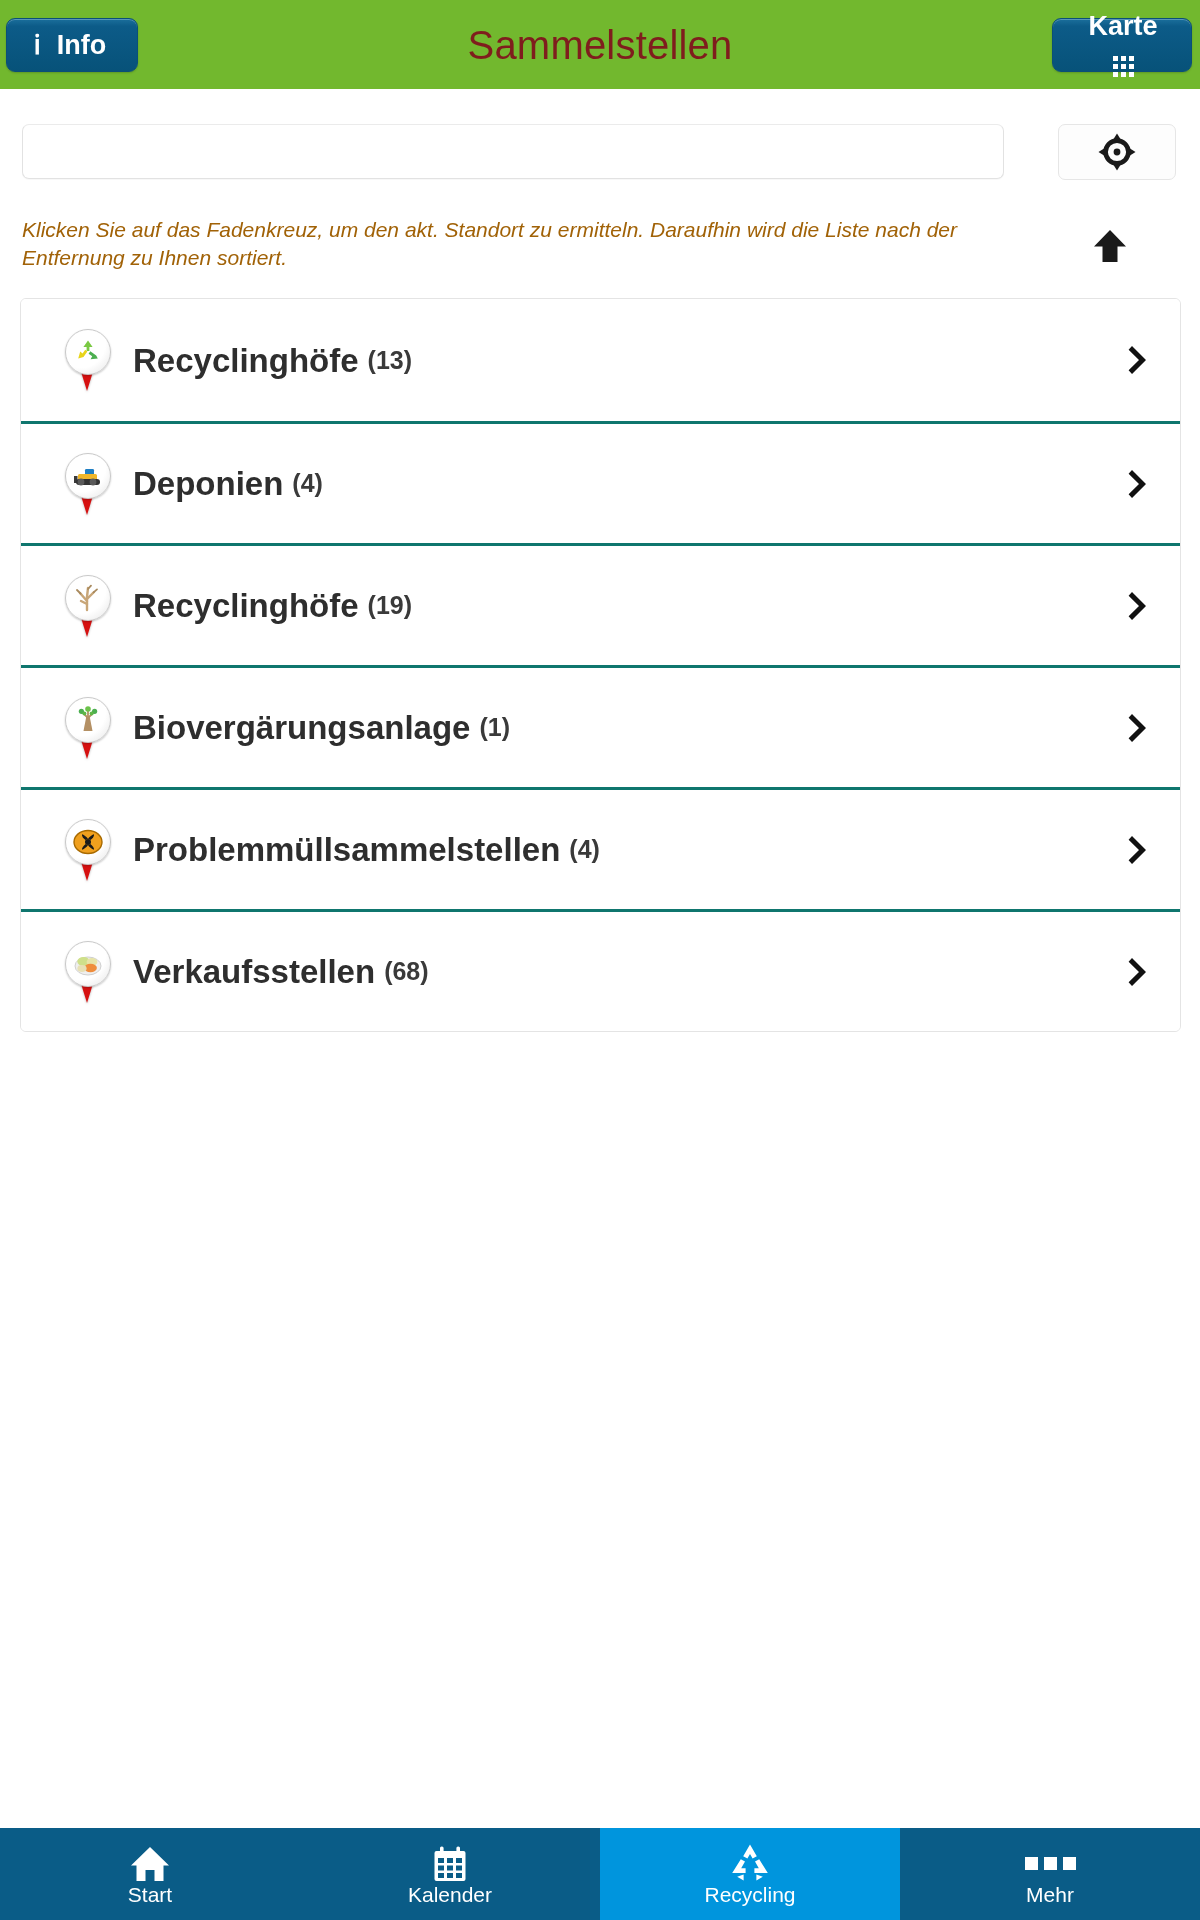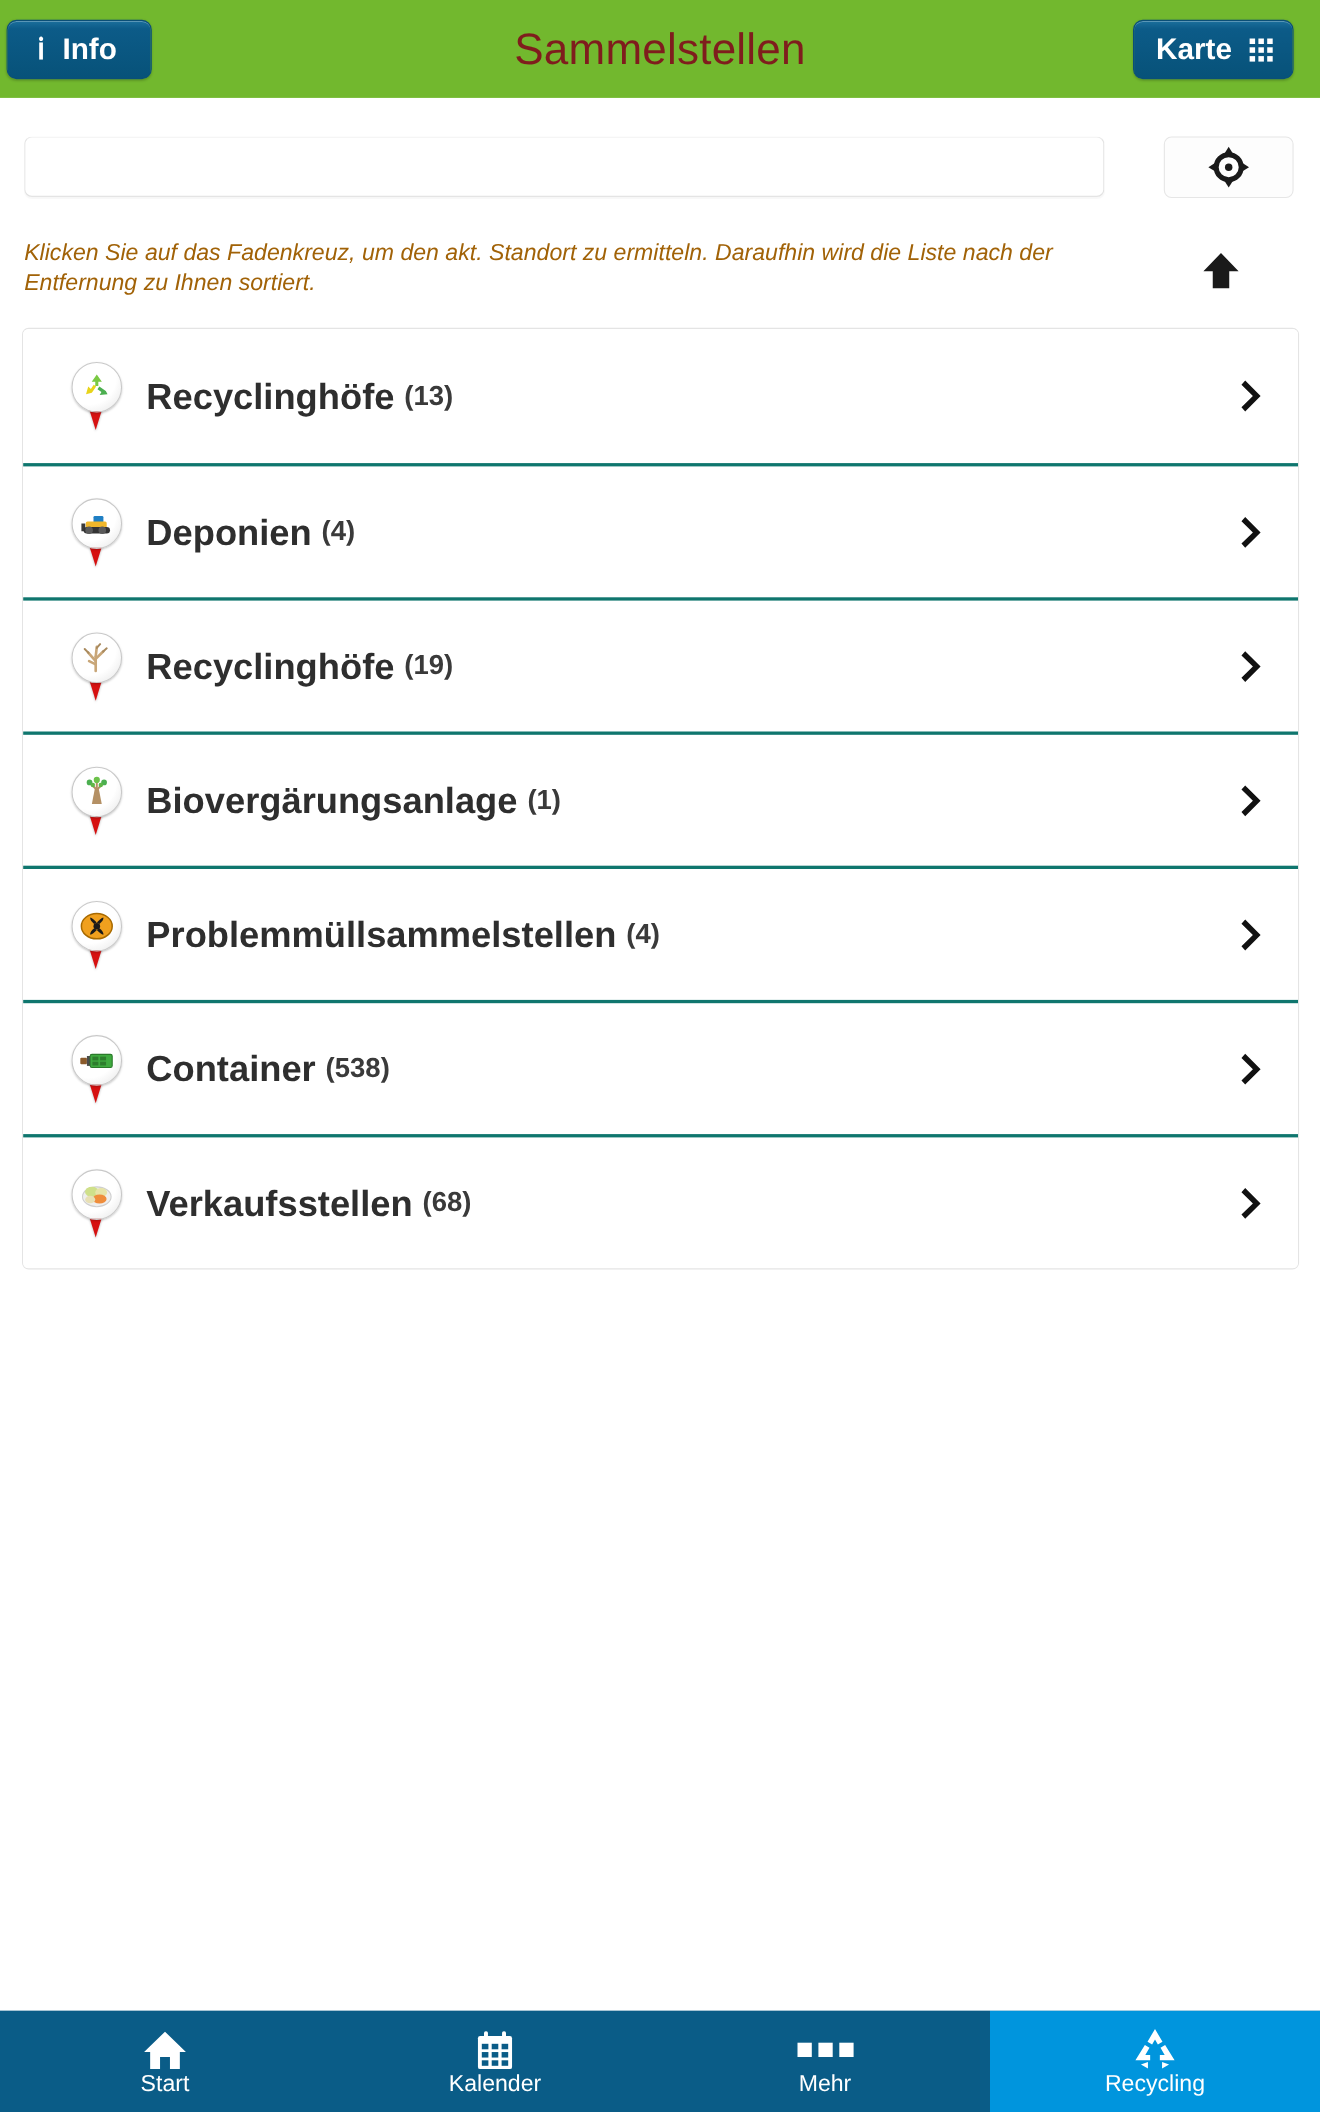--- a/index.html
+++ b/index.html
@@ -52,21 +52,21 @@
     box-sizing: border-box;
     cursor: pointer;
   }
   .hdr-btn .lbl {
     color: #ffffff;
     font-size: 27px;
     font-weight: bold;
     line-height: 1;
   }
   #info-btn { left: 6px; padding: 0 20px 0 16px; min-width: 132px; }
-  #karte-btn { right: 24px; padding: 0 18px 0 20px; min-width: 140px; }
+  #karte-btn { right: 8px; padding: 0 18px 0 20px; min-width: 140px; flex-direction: column; }
 
   .info-glyph {
     color: #ffffff;
     font-size: 27px;
     font-weight: bold;
     font-style: normal;
     line-height: 1;
     display: inline-block;
   }
   .grid-icon {
@@ -440,45 +440,20 @@
     </div>
     <span class="row-label">Problemmüllsammelstellen</span>
     <span class="row-count">(4)</span>
     <span class="chevron">
       <svg width="22" height="32" viewBox="0 0 22 32">
           <path fill="#111" d="M4 2 L18 16 L4 30 L0.6 26.2 L11 16 L0.6 5.8 Z"></path>
         </svg>
     </span>
   </div>
 
-  <div class="list-row">
-    <div class="pin">
-      <div class="tail"></div>
-      <div class="head">
-        <svg class="glyph" viewBox="0 0 34 34">
-          <rect x="2" y="14.5" width="6" height="6" rx="1" fill="#8a5a2b"></rect>
-          <rect x="8" y="13" width="3" height="9" fill="#4b4b4b"></rect>
-          <rect x="11" y="11.5" width="20" height="12" rx="1.6" fill="#3faa3f" stroke="#2a7a2a" stroke-width="1"></rect>
-          <g fill="#2d7d2d">
-            <rect x="13" y="13.6" width="5.4" height="3.4"></rect>
-            <rect x="20" y="13.6" width="5.4" height="3.4"></rect>
-            <rect x="13" y="18.2" width="5.4" height="3.4"></rect>
-            <rect x="20" y="18.2" width="5.4" height="3.4"></rect>
-          </g>
-        </svg>
-      </div>
-    </div>
-    <span class="row-label">Container</span>
-    <span class="row-count">(538)</span>
-    <span class="chevron">
-      <svg width="22" height="32" viewBox="0 0 22 32">
-          <path fill="#111" d="M4 2 L18 16 L4 30 L0.6 26.2 L11 16 L0.6 5.8 Z"></path>
-        </svg>
-    </span>
-  </div>
 
   <div class="list-row">
     <div class="pin">
       <div class="tail"></div>
       <div class="head">
         <svg class="glyph" viewBox="0 0 34 34">
           <ellipse cx="17" cy="19" rx="13" ry="9" fill="#efefef" stroke="#cfcfcf" stroke-width="1"></ellipse>
           <ellipse cx="12.5" cy="14.5" rx="6.2" ry="4.6" fill="#cfe08a"></ellipse>
           <ellipse cx="21" cy="15" rx="5.4" ry="4" fill="#e7e4a8"></ellipse>
           <ellipse cx="19.5" cy="21" rx="6.4" ry="4.2" fill="#ef8d3c"></ellipse>
@@ -523,40 +498,40 @@
             <rect x="25" y="20.5" width="6" height="5"></rect>
           <rect x="7" y="28" width="6" height="5"></rect>
             <rect x="16" y="28" width="6" height="5"></rect>
             <rect x="25" y="28" width="6" height="5"></rect>
         </g>
       </svg>
     </span>
     <span class="tab-lbl">Kalender</span>
   </div>
 
-  <div class="tab">
-    <span class="tab-ico">
-      <span class="dots">
-          <i></i>
-          <i></i>
-          <i></i>
-        </span>
-    </span>
-    <span class="tab-lbl">Mehr</span>
-  </div>
-
   <div class="tab active">
     <span class="tab-ico">
       <svg width="42" height="40" viewBox="0 0 42 40">
         <g fill="#ffffff">
           <path d="M21 1.5 L27.8 13.2 L23.6 15.6 L21 11.1 L18.4 15.6 L14.2 13.2 Z"></path>
           <path d="M11.8 16.2 L16 18.6 L12.2 25.2 L16.6 25.2 L16.6 30 L3.2 30 Z"></path>
           <path d="M30.2 16.2 L38.8 30 L25.4 30 L25.4 25.2 L29.8 25.2 L26 18.6 Z"></path>
           <path d="M3.2 30 L9.6 30 L9.6 36.5 L3.2 36.5 Z" opacity="0"></path>
           <path d="M14.6 31.6 L14.6 37.5 L8.2 33.8 Z"></path>
           <path d="M27.4 31.6 L33.8 33.8 L27.4 37.5 Z"></path>
         </g>
       </svg>
     </span>
     <span class="tab-lbl">Recycling</span>
   </div>
 
+  <div class="tab">
+    <span class="tab-ico">
+      <span class="dots">
+          <i></i>
+          <i></i>
+          <i></i>
+        </span>
+    </span>
+    <span class="tab-lbl">Mehr</span>
+  </div>
+
 </div>
 
 </body></html>

